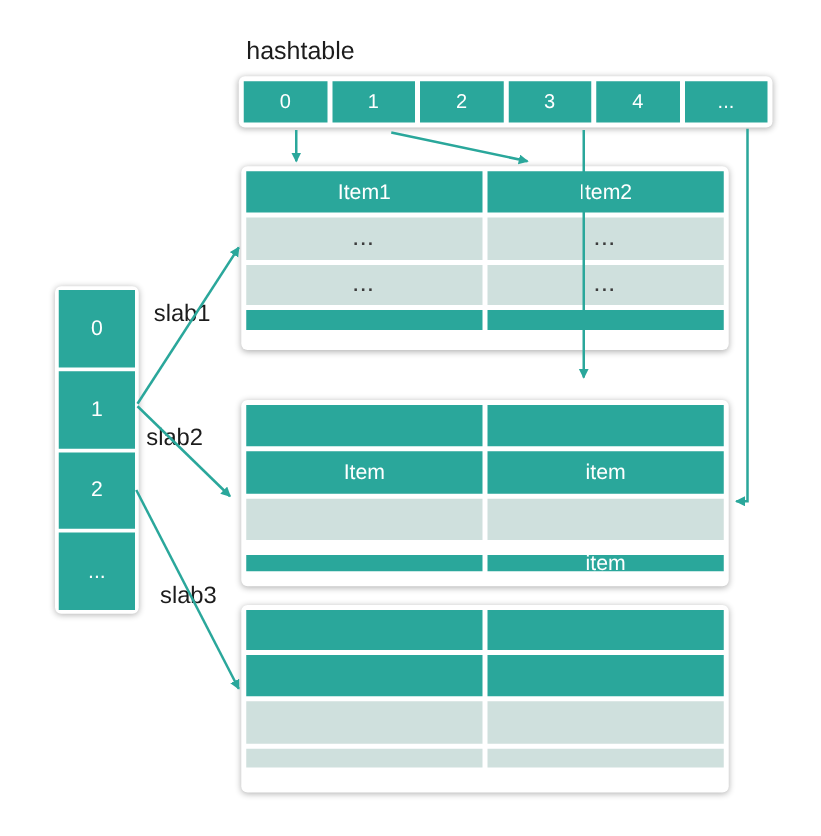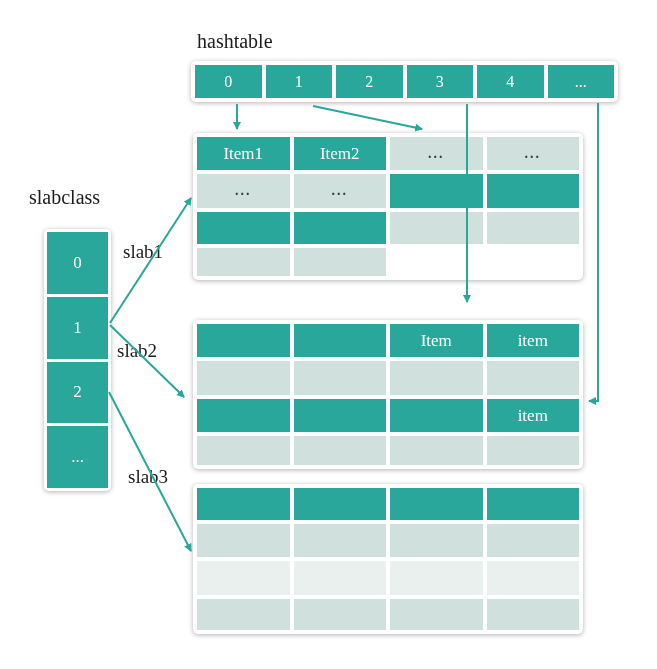--- a/index.html
+++ b/index.html
@@ -1,38 +1,38 @@
 <!DOCTYPE html>
 <html><head>
 <meta charset="utf-8">
 <style>
   html,body{margin:0;padding:0;background:#fff;}
   .canvas{
     position:relative;width:657px;height:669px;background:#ffffff;
-    font-family:Liberation Serif, serif;overflow:hidden;
+    font-family:Liberation Sans, sans-serif;overflow:hidden;
   }
   .diagram-label{
     position:absolute;color:#1c1c1c;font-size:20px;line-height:22px;
     white-space:nowrap;
   }
   .pointer-label{font-size:19px;}
   .box{
     position:absolute;background:#ffffff;border-radius:5px;
     box-shadow:0 1px 5px rgba(0,0,0,0.30);box-sizing:border-box;
     display:grid;
   }
   
   .hashtable{
     left:191px;top:61px;width:427px;height:41px;padding:4px;
     grid-template-columns:repeat(6,1fr);gap:4px;
   }
   
   .slab{
     left:193px;width:390px;padding:4px;gap:4px;
-    grid-template-columns:repeat(4,1fr);
+    grid-template-columns:repeat(2,1fr);
   }
   .slab1{top:133px;height:147px;grid-template-rows:33px 34px 32px 1fr;}
   .slab2{top:320px;height:149px;grid-template-rows:33px 34px 33px 1fr;}
   .slab3{top:484px;height:150px;grid-template-rows:32px 33px 34px 1fr;}
   
   .slabclass{
     left:44px;top:229px;width:67px;height:262px;padding:3px;
     grid-template-rows:repeat(4,1fr);grid-template-columns:1fr;gap:3px;
   }
   .cell{
@@ -46,21 +46,20 @@
   .sccell{font-size:17px;font-weight:500;}
   .dots{color:#3c3c3c;font-size:14px;font-weight:700;letter-spacing:2px;}
   .arrows{position:absolute;left:0;top:0;width:657px;height:669px;pointer-events:none;}
 </style>
 </head>
 <body>
 
 <div class="canvas">
 
   <div class="diagram-label" style="left:197px;top:30px;">hashtable</div>
-  <div class="diagram-label" style="left:29px;top:186px;">slabclass</div>
   <div class="diagram-label pointer-label" style="left:123px;top:241px;text-align:right;">slab1</div>
   <div class="diagram-label pointer-label" style="left:117px;top:340px;">slab2</div>
   <div class="diagram-label pointer-label" style="left:128px;top:466px;">slab3</div>
 
   <div class="box hashtable">
     <div class="cell teal hcell">0</div>
     <div class="cell teal hcell">1</div>
     <div class="cell teal hcell">2</div>
     <div class="cell teal hcell">3</div>
     <div class="cell teal hcell">4</div>

